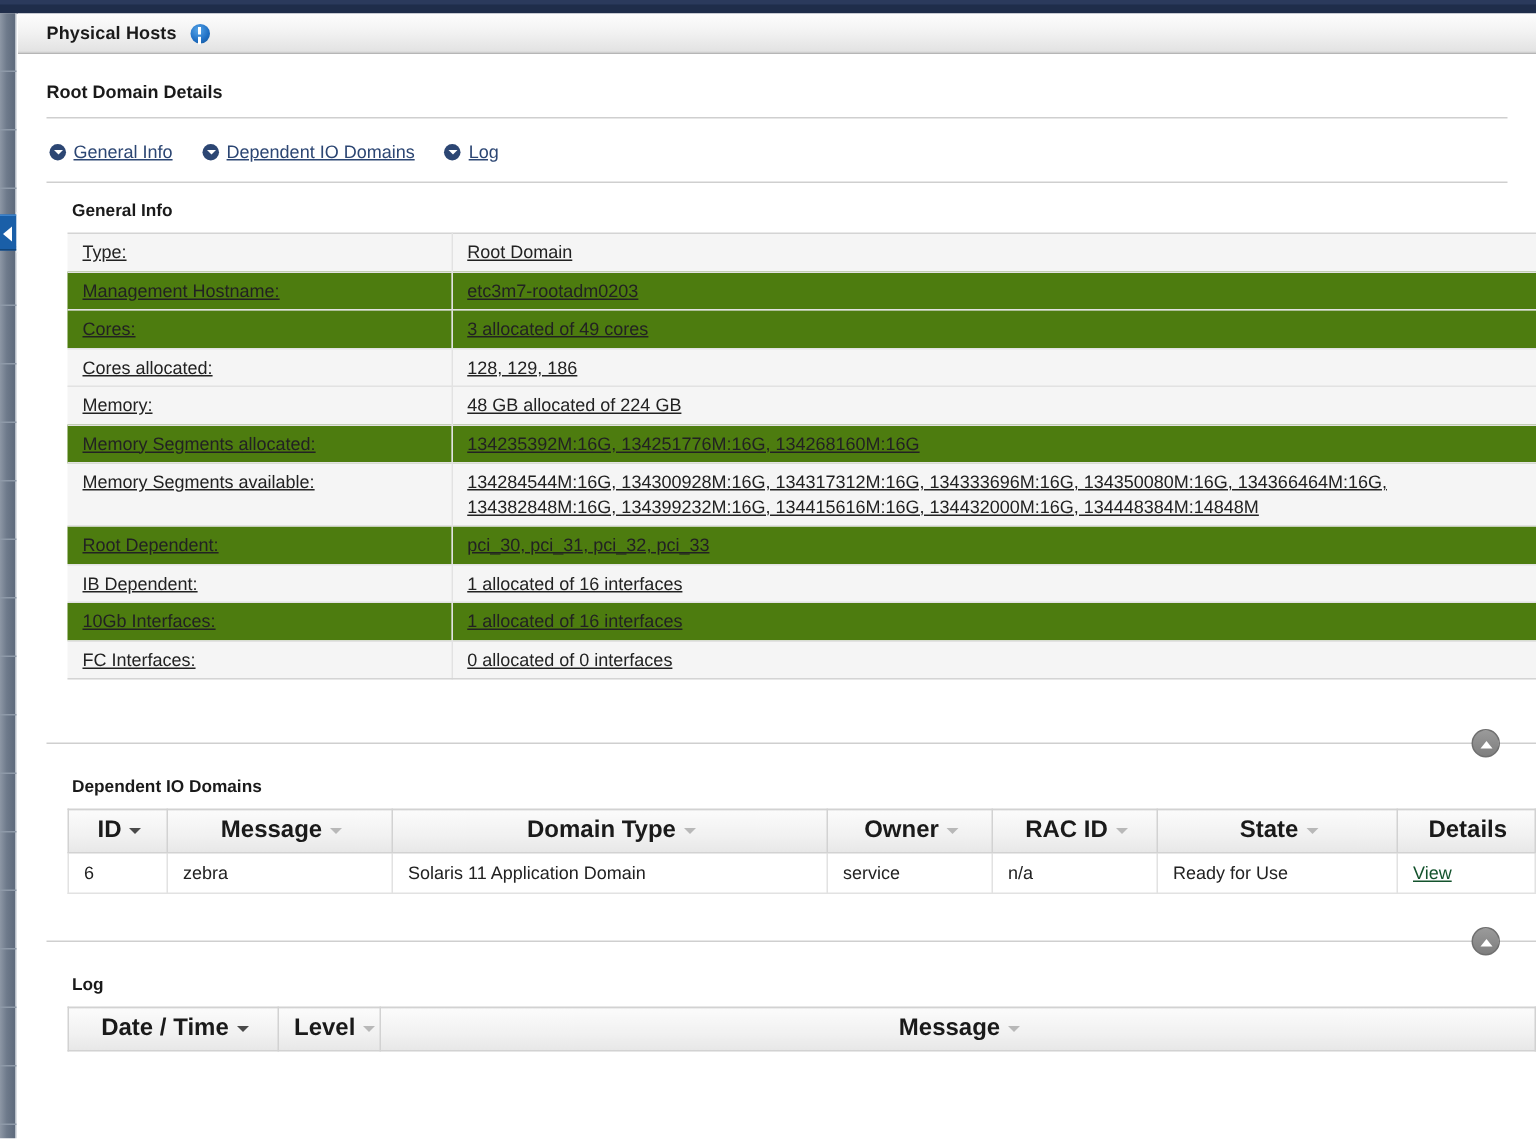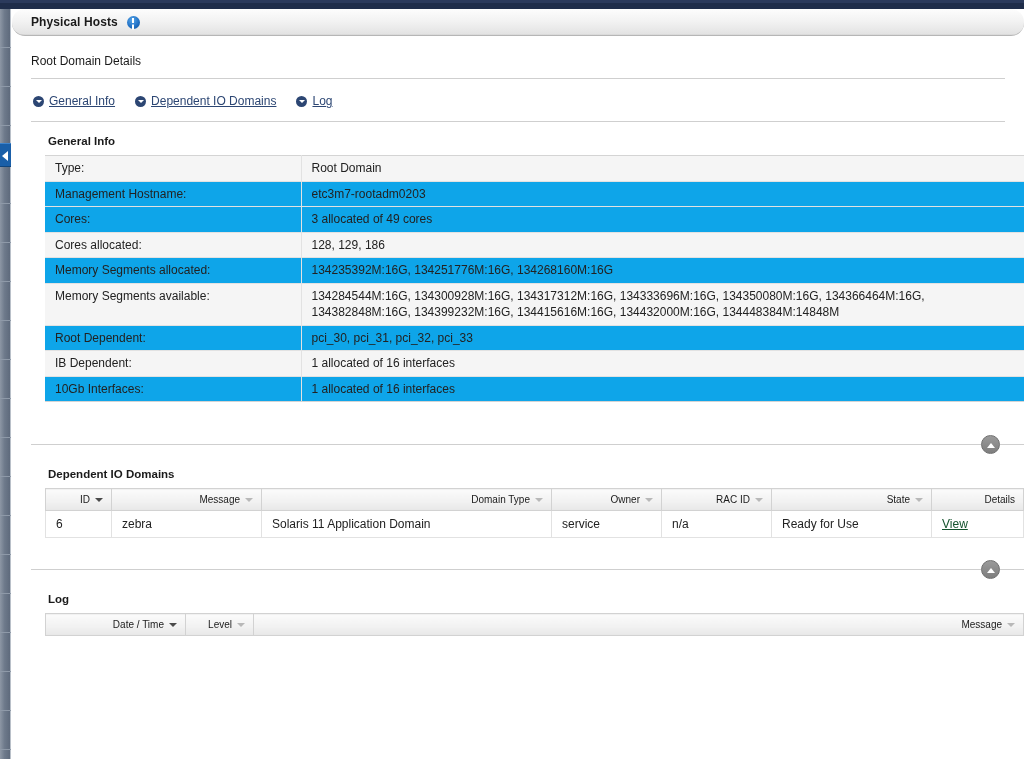--- a/index.html
+++ b/index.html
@@ -78,21 +78,20 @@
   
   .pageheader {
     position: absolute;
     top: 9px; left: 12px;
     width: 1012px; height: 27px;
     background: linear-gradient(to bottom, #fdfdfd 0%, #f2f2f2 48%, #e3e3e3 96%, #d3d3d3 100%);
     border-bottom: 1px solid #b6b6b6;
     display: flex;
     align-items: center;
     padding-left: 19px;
-    border-radius: 13px;
   }
   .pageheader .title {
     font-size: 12px;
     font-weight: bold;
     color: #1a1a1a;
     letter-spacing: 0.1px;
   }
   .info-icon {
     display: inline-block;
     width: 13px; height: 13px;
@@ -117,21 +116,21 @@
     top: 37px; left: 12px;
     width: 1012px;
     height: 722px;
     background: #ffffff;
     overflow: hidden;
   }
 
   .page-title {
     margin: 17px 0 0 19px;
     font-size: 12px;
-    font-weight: normal;
+    font-weight: bold;
     color: #1a1a1a;
   }
 
   .hrule {
     margin: 10px 19px 0 19px;
     height: 1px;
     background: #cfcfcf;
   }
 
   
@@ -176,37 +175,38 @@
     font-weight: bold;
     color: #1a1a1a;
   }
 
   
   table.kv {
     margin: 8px 0 0 33px;
     width: 979px;
     border-collapse: collapse;
     table-layout: fixed;
+    text-decoration: underline;
   }
   table.kv td {
     padding: 4px 8px 4px 10px;
     font-size: 12px;
     vertical-align: top;
     line-height: 16.5px;
     border-bottom: 1px solid #e2e2e2;
     color: #222222;
   }
   table.kv tr:first-child td { border-top: 1px solid #d4d4d4; }
   table.kv tr:last-child td { border-bottom: 1px solid #d4d4d4; }
   table.kv td.k {
     width: 256px;
     border-right: 1px solid #e2e2e2;
   }
   table.kv tr.odd td { background: #f5f5f5; }
-  table.kv tr.even td { background: #0ea5e9; }
+  table.kv tr.even td { background: #4d7c0f; }
 
   
   .collapse-row {
     position: relative;
     height: 20px;
     margin: 0 19px;
   }
   .collapse-sep {
     position: absolute;
     top: 9px; left: 0;
@@ -234,24 +234,24 @@
 
   
   table.grid {
     margin: 8px 0 0 33px;
     width: 979px;
     border-collapse: collapse;
     table-layout: fixed;
   }
   table.grid th {
     background: linear-gradient(to bottom, #fbfbfb 0%, #f1f1f1 60%, #e7e7e7 100%);
-    font-size: 10px;
-    font-weight: normal;
+    font-size: 16px;
+    font-weight: bold;
     color: #1a1a1a;
-    text-align: right;
+    text-align: center;
     padding: 5px 8px 5px 10px;
     border: 1px solid #d2d2d2;
     border-left: none;
     white-space: nowrap;
   }
   table.grid th:first-child { border-left: 1px solid #d2d2d2; }
   table.grid td {
     font-size: 12px;
     color: #222222;
     padding: 5px 8px 5px 10px;
@@ -357,39 +357,47 @@
             <td>etc3m7-rootadm0203</td>
           </tr>
           <tr class="even">
             <td class="k">Cores:</td>
             <td>3 allocated of 49 cores</td>
           </tr>
           <tr class="odd">
             <td class="k">Cores allocated:</td>
             <td>128, 129, 186</td>
           </tr>
+          <tr class="odd">
+            <td class="k">Memory:</td>
+            <td>48 GB allocated of 224 GB</td>
+          </tr>
           <tr class="even">
             <td class="k">Memory Segments allocated:</td>
             <td>134235392M:16G, 134251776M:16G, 134268160M:16G</td>
           </tr>
           <tr class="odd">
             <td class="k">Memory Segments available:</td>
             <td>134284544M:16G, 134300928M:16G, 134317312M:16G, 134333696M:16G, 134350080M:16G, 134366464M:16G, 134382848M:16G, 134399232M:16G, 134415616M:16G, 134432000M:16G, 134448384M:14848M</td>
           </tr>
           <tr class="even">
             <td class="k">Root Dependent:</td>
             <td>pci_30, pci_31, pci_32, pci_33</td>
           </tr>
           <tr class="odd">
             <td class="k">IB Dependent:</td>
             <td>1 allocated of 16 interfaces</td>
           </tr>
           <tr class="even">
             <td class="k">10Gb Interfaces:</td>
             <td>1 allocated of 16 interfaces</td>
+          </tr>
+          <tr class="odd">
+            <td class="k">FC Interfaces:</td>
+            <td>0 allocated of 0 interfaces</td>
           </tr>
         </tbody>
     </table>
 
     <div class="collapse-row" style="margin-top:33px;">
       <div class="collapse-sep"></div>
       <div class="collapse-btn"></div>
     </div>
 
     <div class="section-heading" style="margin-top:13px;">Dependent IO Domains</div>

